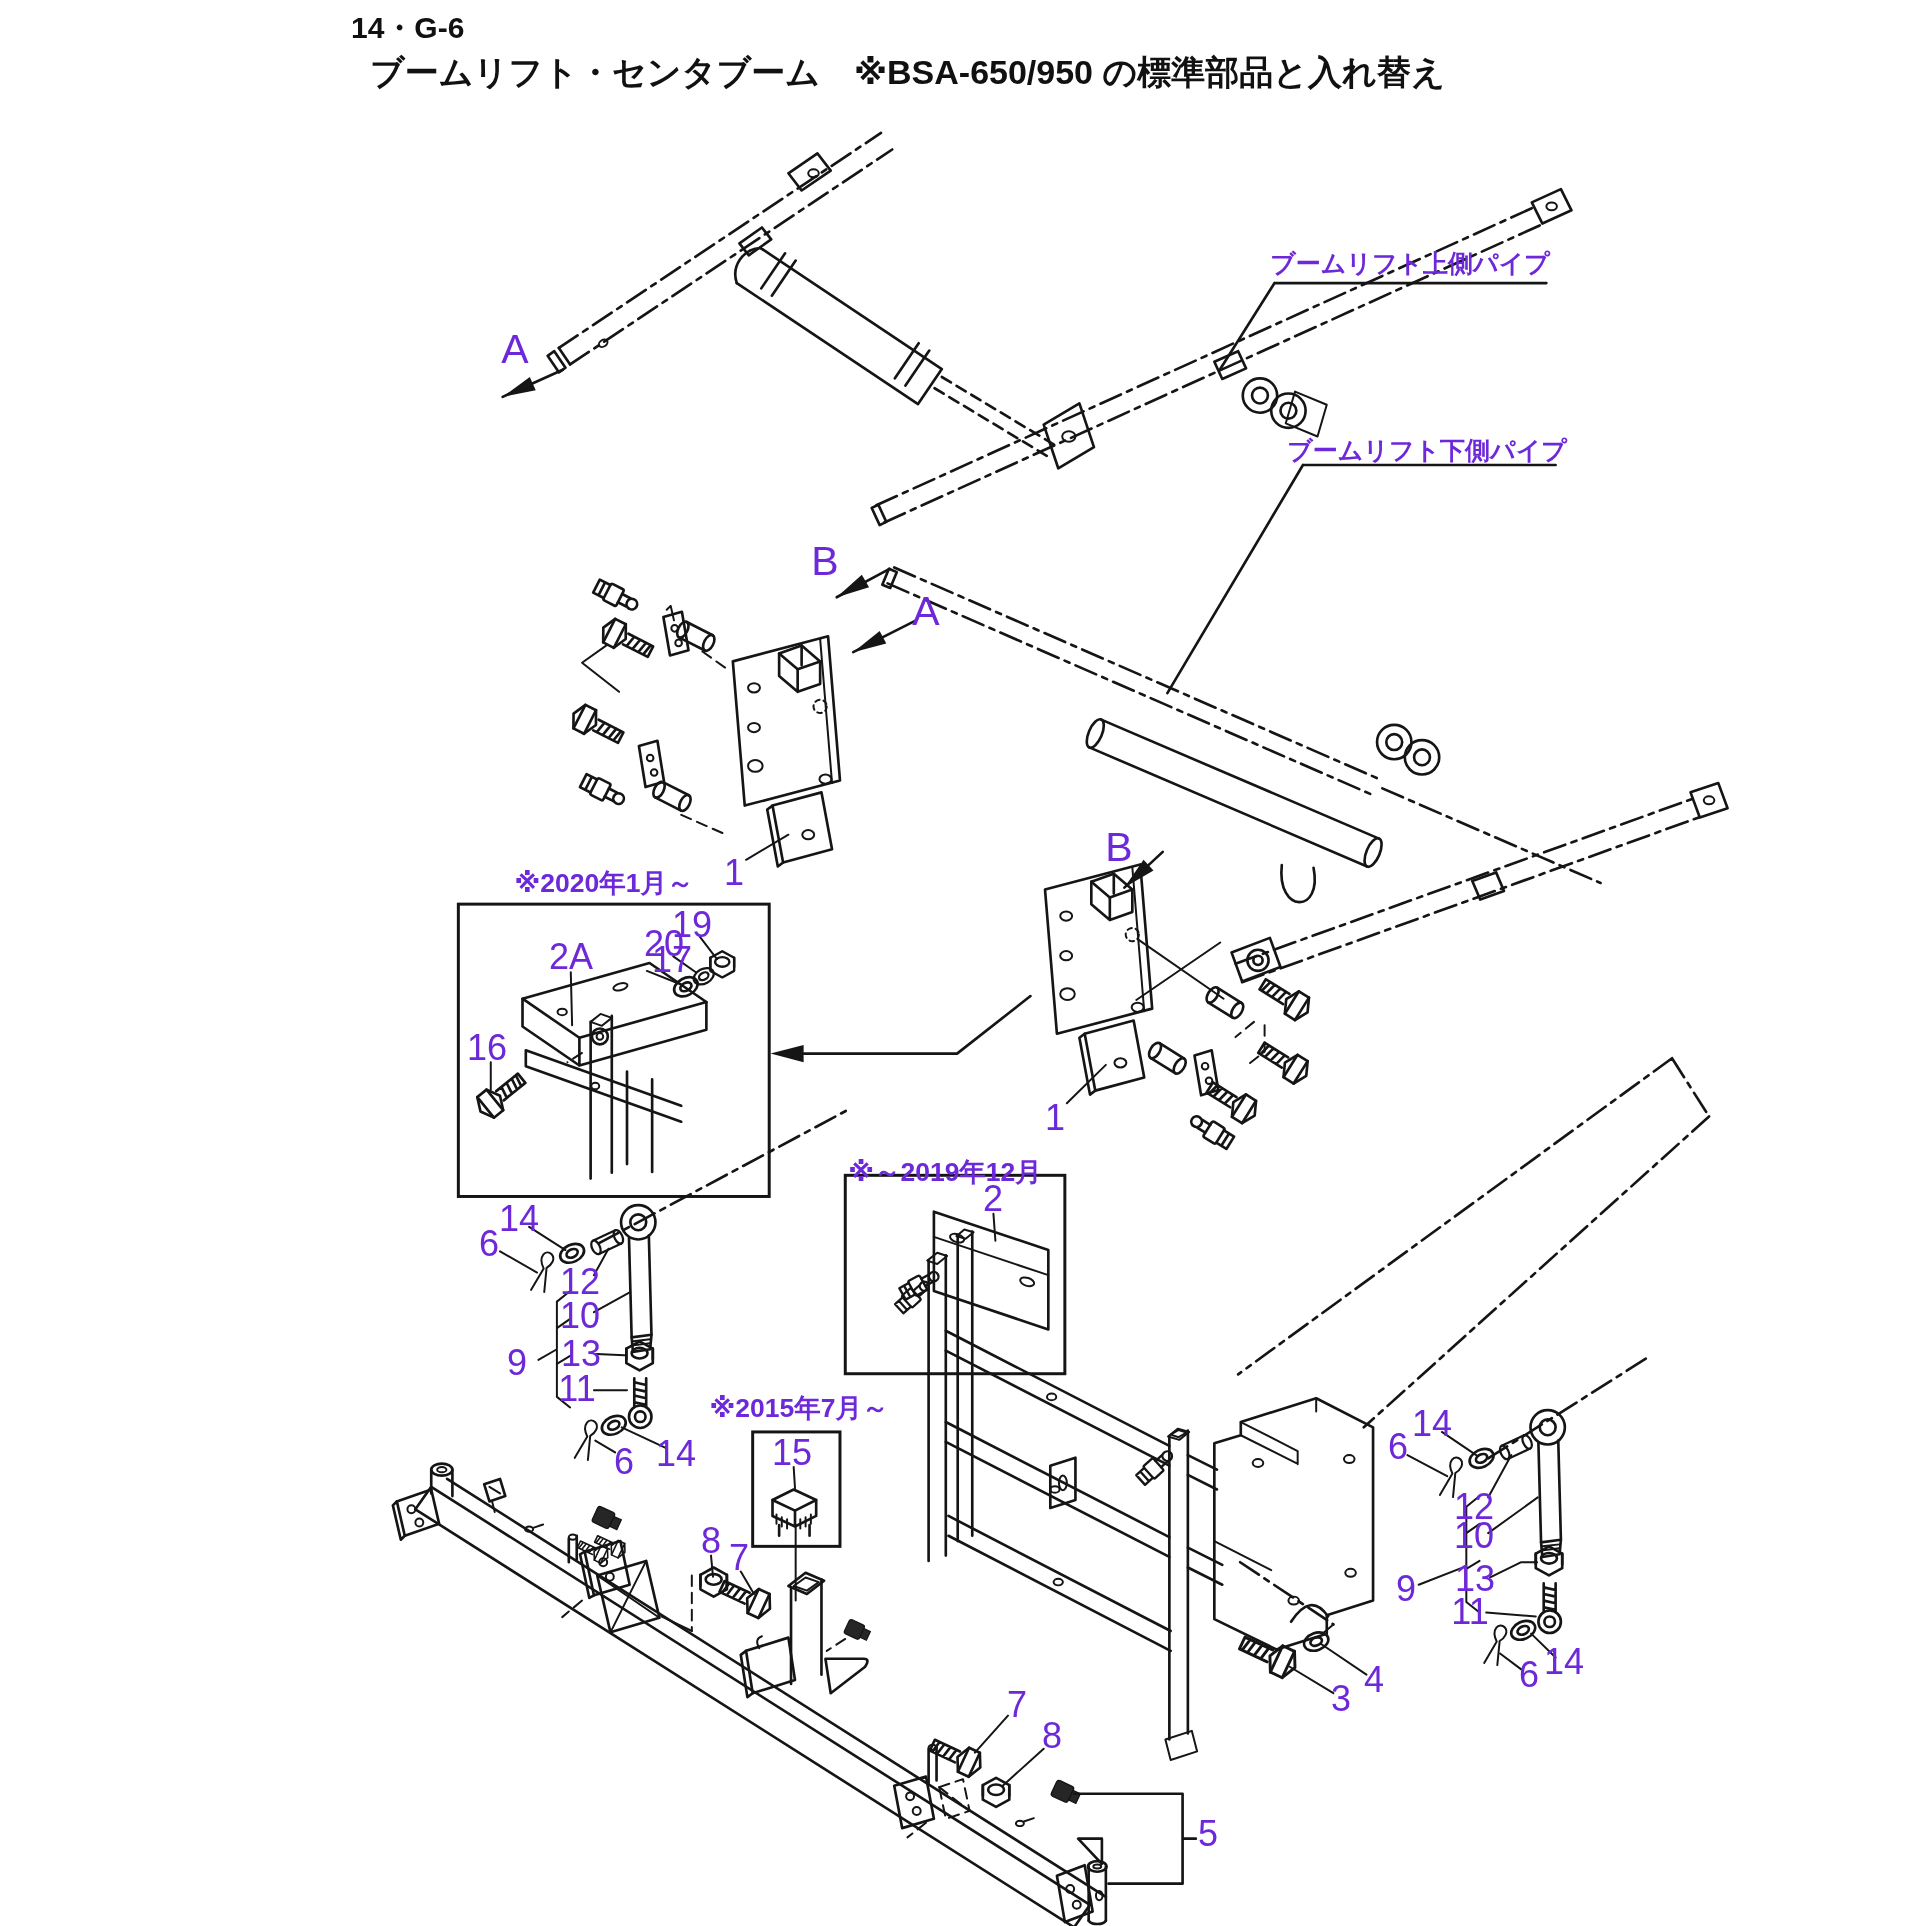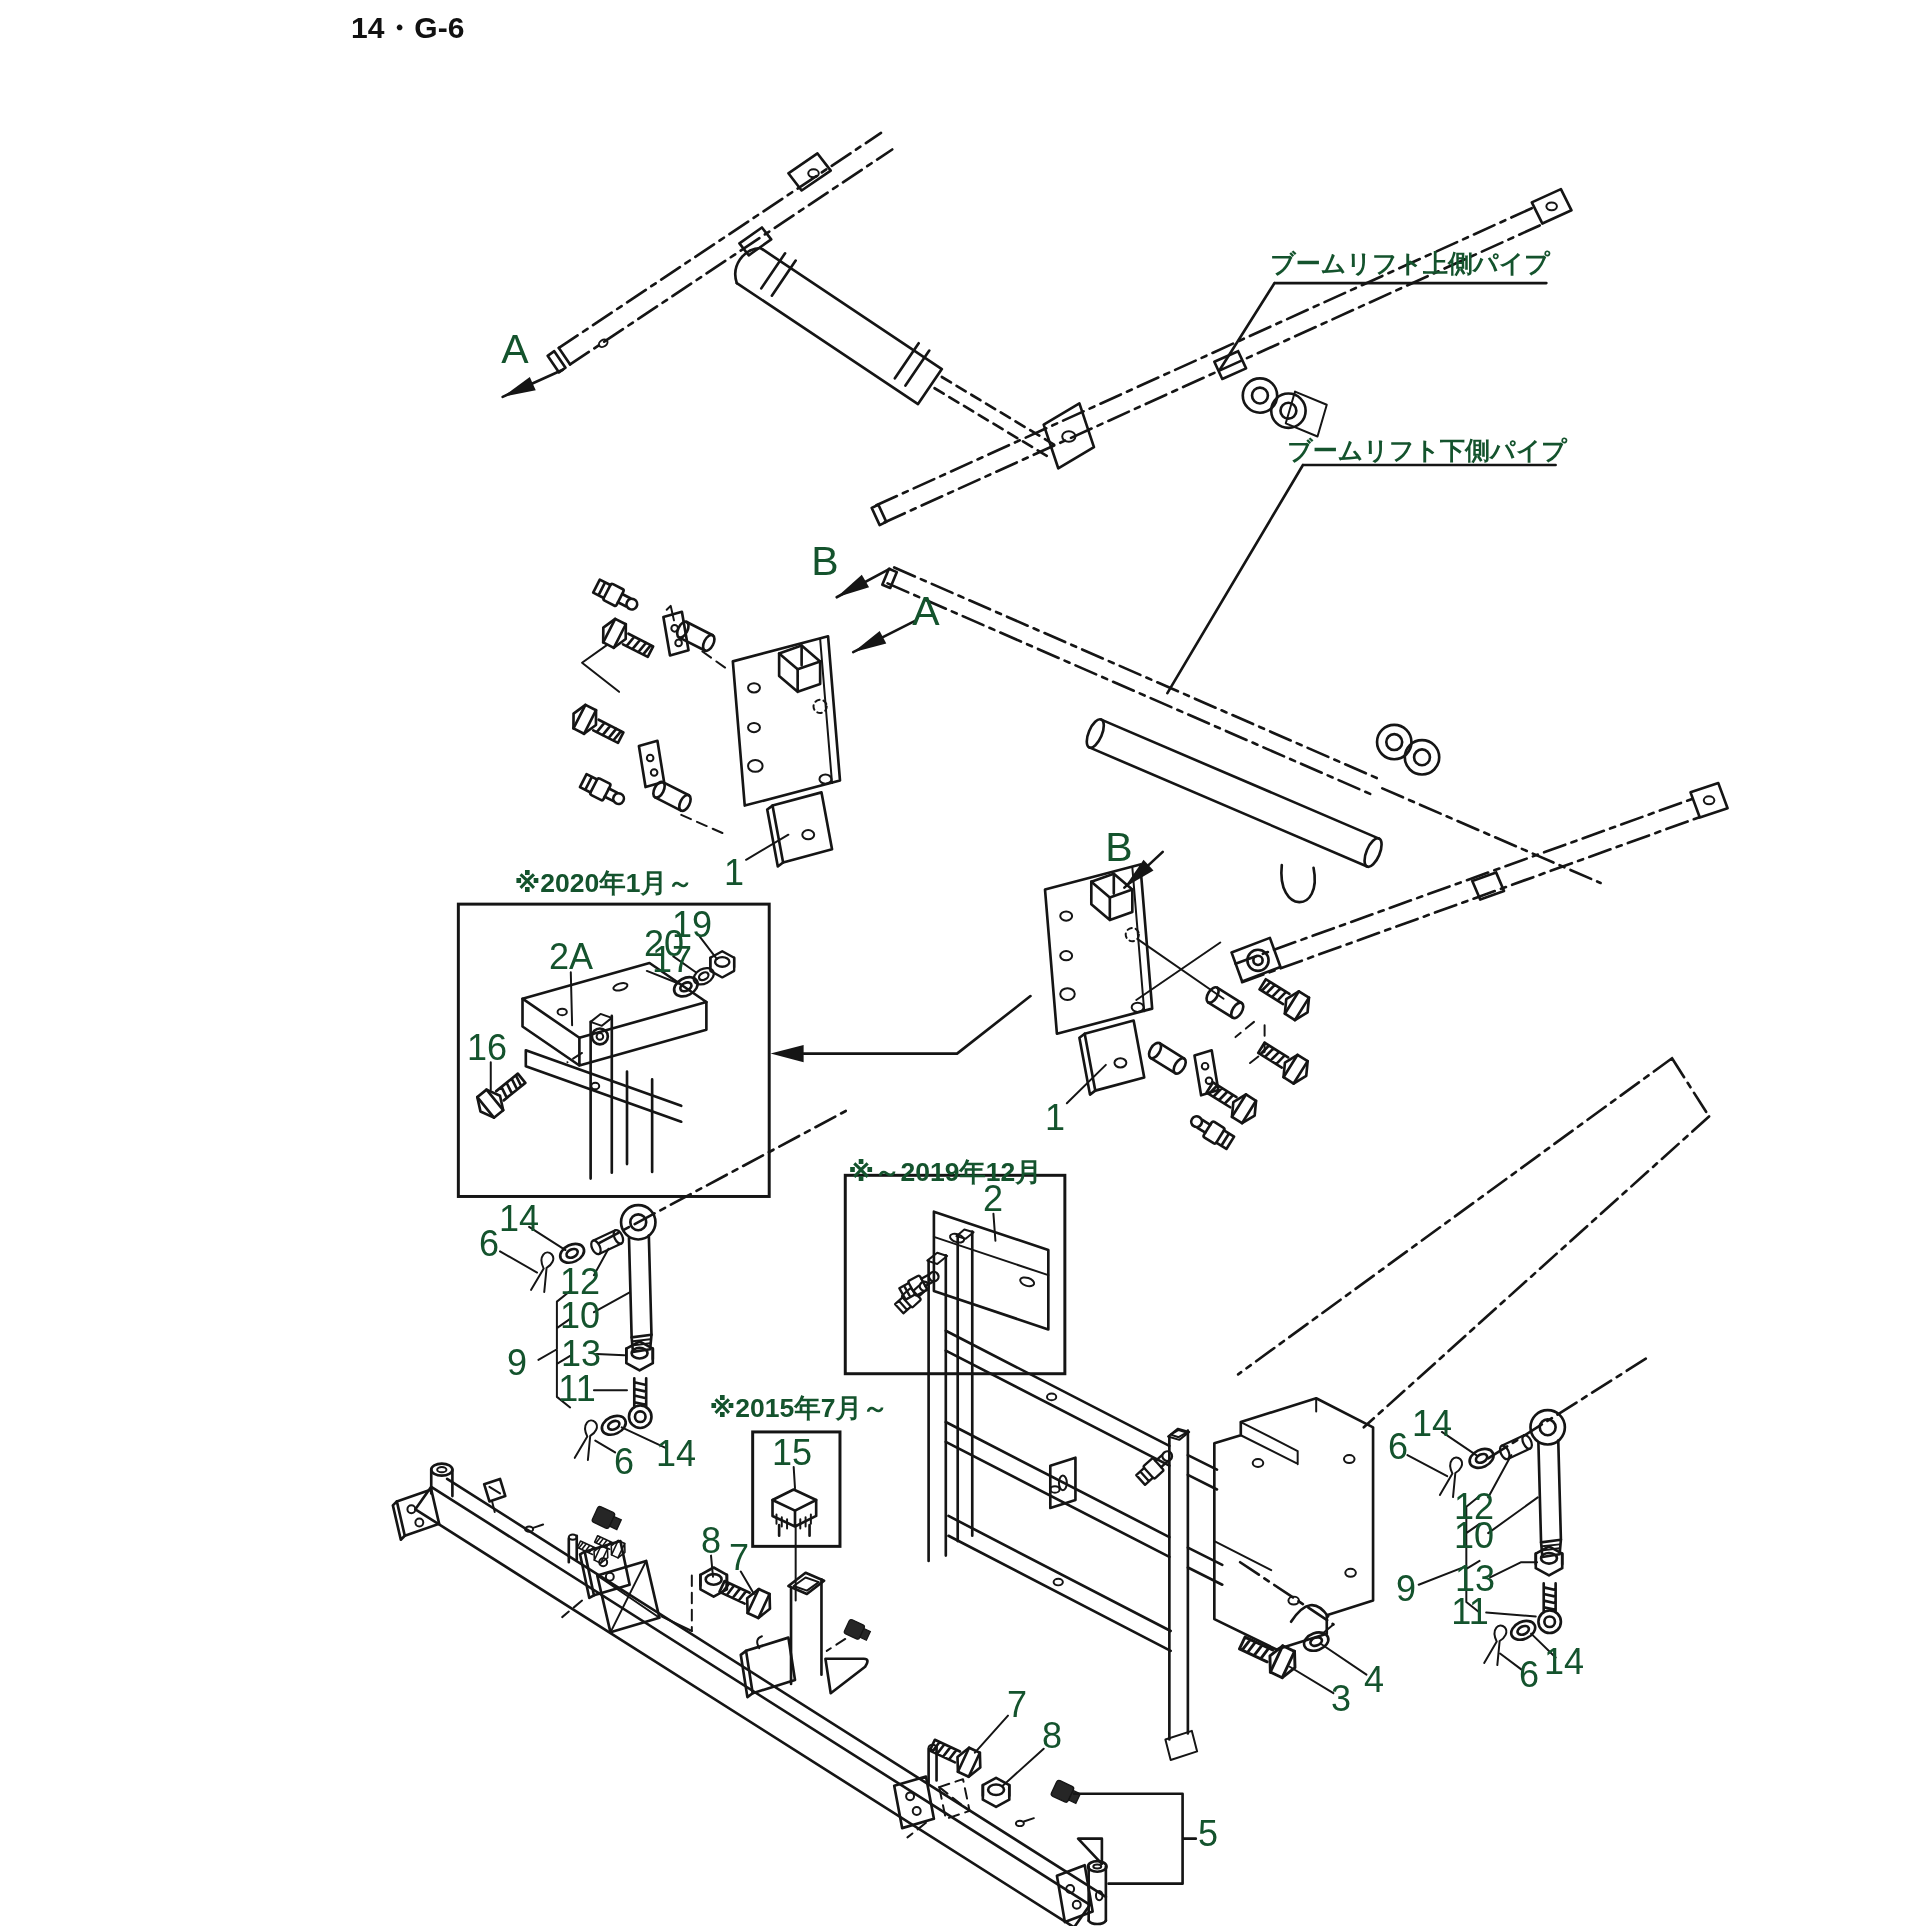--- a/index.html
+++ b/index.html
@@ -7,34 +7,35 @@
          font-family:"Liberation Sans","DejaVu Sans",sans-serif;color:#111;}
   #art{position:absolute;left:0;top:0;}
   .ln{stroke:#151515;stroke-width:4;fill:none;stroke-linecap:round;stroke-linejoin:round;}
   .thin{stroke-width:3;}
   .ph{stroke-dasharray:34 10 8 10;}
   .dash{stroke-dasharray:16 10;}
   .dot{stroke-dasharray:7 6;}
   .fill{fill:#151515;stroke:none;}
   .dark{fill:#262626;stroke:#151515;stroke-width:2;}
   .box{stroke:#151515;stroke-width:4.5;fill:none;}
-  .lbl{position:absolute;transform:translate(-50%,-50%);white-space:nowrap;color:#14532d;}
+  .lbl{position:absolute;transform:translate(-50%,-50%);white-space:nowrap;color:#6d28d9;}
   .callout{font-size:36px;line-height:1;}
   .view-letter{font-size:41px;line-height:1;}
   .note{font-size:26.5px;font-weight:600;line-height:1;}
   .pipe-label{font-size:25px;font-weight:600;line-height:1;}
   .page-code{position:absolute;left:351px;top:8px;font-size:30px;font-weight:600;}
   .page-title{position:absolute;left:370px;top:50px;font-size:34px;font-weight:600;white-space:nowrap;}
 </style>
 </head>
 <body>
 
 <div id="stage">
 
   <div class="page-code">14・G-6</div>
+  <div class="page-title">ブームリフト・センタブーム　※BSA-650/950 の標準部品と入れ替え</div>
 
   <svg id="art" width="1926" height="1926" viewBox="0 0 2912 2912" xmlns="http://www.w3.org/2000/svg">
     <defs>
       <g id="bolt">
         <polygon class="ln" points="-10,-20 8,-20 18,0 8,20 -10,20 -20,0"></polygon>
         <path class="ln" d="M-10,-20 L-10,20 M8,-20 L8,20"></path>
         <path class="ln" d="M18,-9 L60,-9 M18,9 L60,9 M60,-9 L60,9 M28,-9 L24,9 M38,-9 L34,9 M48,-9 L44,9 M56,-9 L52,9"></path>
       </g>
       <g id="nut">
         <polygon class="ln" points="-20,-11 0,-22 20,-11 20,11 0,22 -20,11"></polygon>

